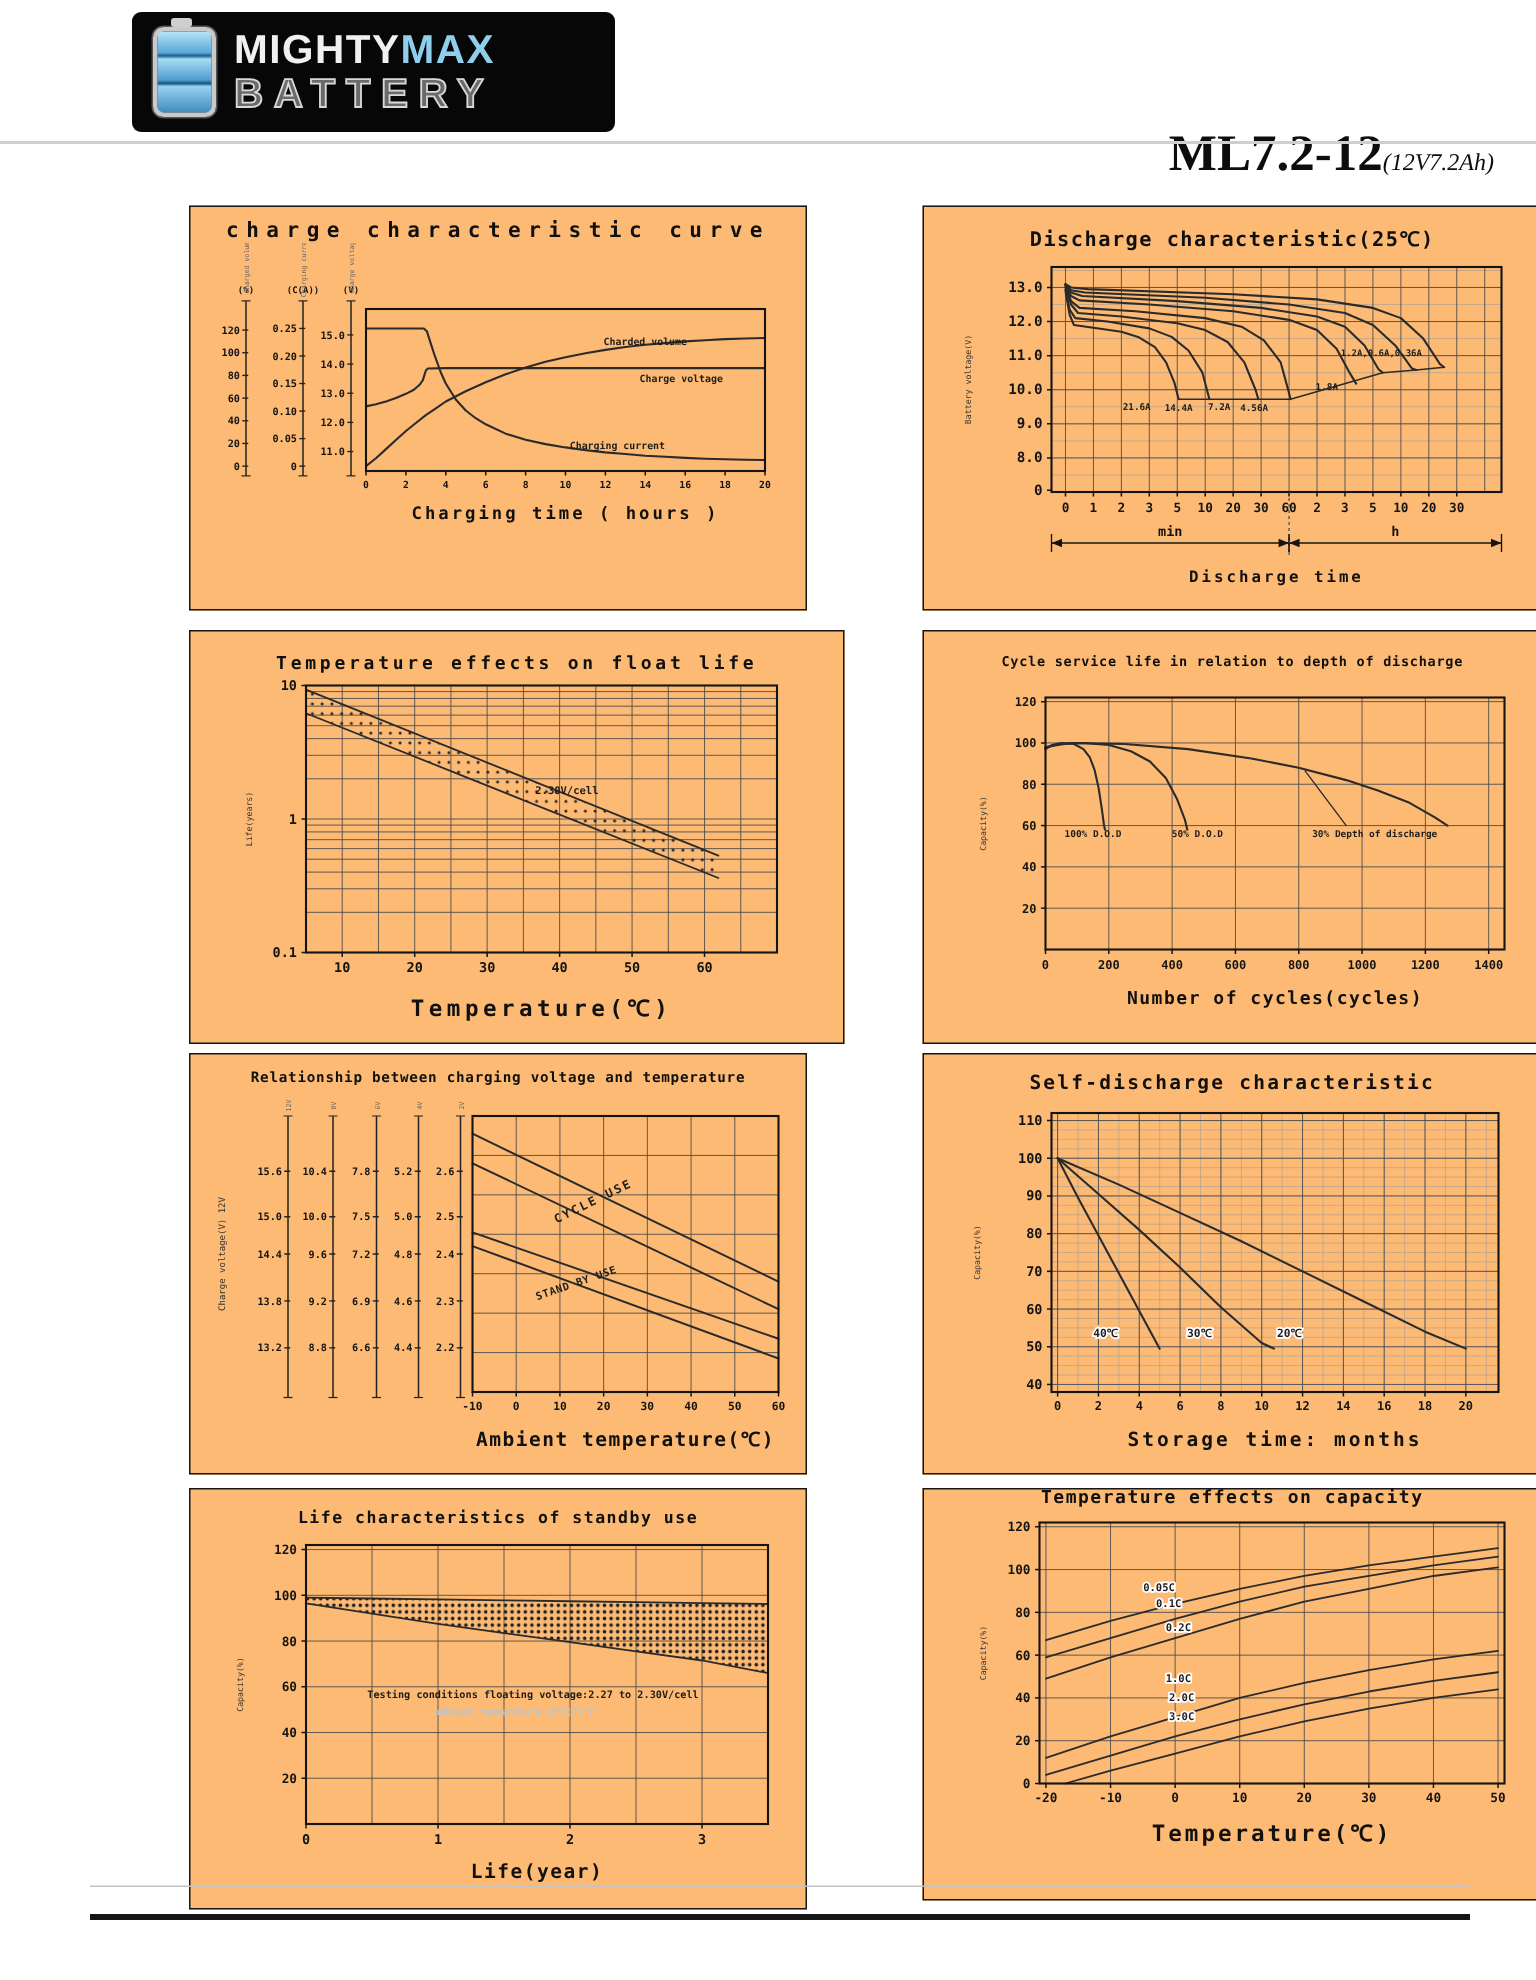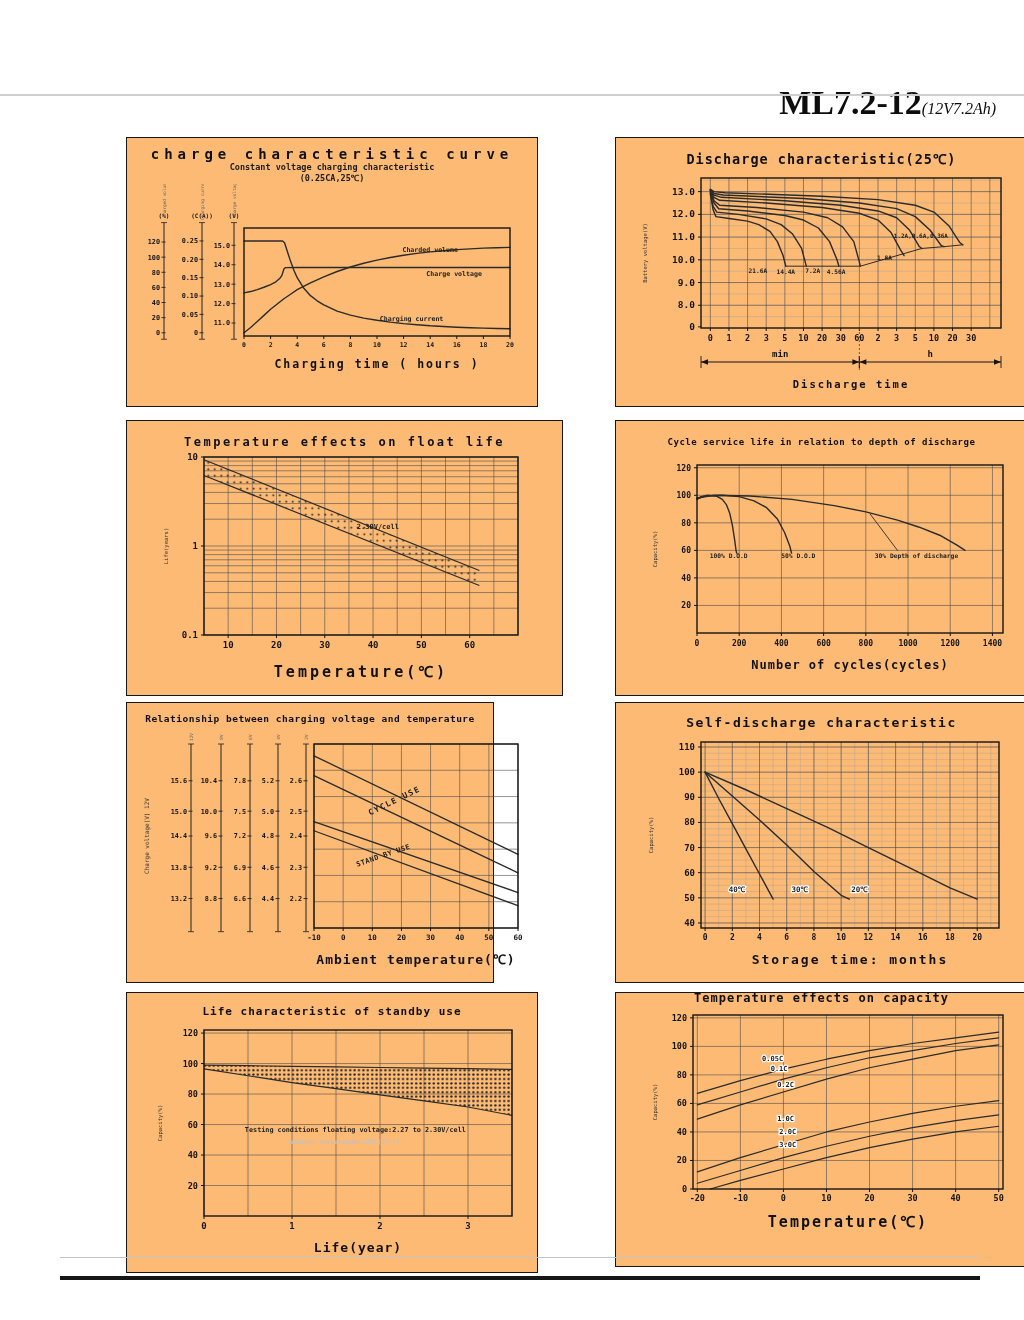--- a/index.html
+++ b/index.html
@@ -19,51 +19,54 @@
   
   .card{position:absolute;border:1.5px solid #161616;background:#fdba74;box-sizing:border-box;text-align:center;}
   .ct{font-weight:bold;color:#101010;}
   .sub{font-size:8.5px;font-weight:bold;line-height:11px;color:#1c1c1c;}
   svg{display:block;margin:0 auto;}
   svg text{font-family:"DejaVu Sans Mono",monospace;}
   #card1{left:86px;top:121px;width:412px;height:270px;}
   #card2{left:575px;top:121px;width:413px;height:270px;}
   #card3{left:86px;top:404px;width:437px;height:276px;}
   #card4{left:575px;top:404px;width:413px;height:276px;}
-  #card5{left:86px;top:686px;width:368px;height:281px;}
+  #card5{left:86px;top:686px;width:412px;height:281px;}
   #card6{left:575px;top:686px;width:413px;height:281px;}
   #card7{left:86px;top:976px;width:412px;height:281px;}
   #card8{left:575px;top:976px;width:413px;height:275px;}
   #card1 .ct{font-size:14px;letter-spacing:5px;margin-top:8px;}
   #card2 .ct{font-size:13.5px;letter-spacing:1px;margin:12px 0 4px 0;}
   #card3 .ct{font-size:12px;letter-spacing:2.5px;margin:14px 0 4px 0;}
   #card4 .ct{font-size:9px;letter-spacing:.5px;margin:16px 0 6px 0;}
   #card5 .ct{font-size:9.5px;letter-spacing:.5px;margin:10px 0 0 0;}
   #card6 .ct{font-size:13px;letter-spacing:1.5px;margin:12px 0 4px 0;}
   #card7 .ct{font-size:11px;letter-spacing:1px;margin:12px 0 6px 0;}
   #card8 .ct{font-size:12px;letter-spacing:1px;margin:-2px 0 2px 0;}
   .rule-thin{position:absolute;left:60px;top:1257px;width:920px;height:1px;background:#c4c4c4;}
   .rule-thick{position:absolute;left:60px;top:1276px;width:920px;height:4px;background:#161616;}
 </style>
 </head>
 <body>
 
 <div class="page">
 
+  <div class="logo">
+    <div class="batt"></div>
+    <div class="brand">
+      <div class="l1"><span class="w">MIGHTY</span><span class="b">MAX</span></div>
+      <div class="l2">BATTERY</div>
+    </div>
+  </div>
   <div class="model">
     <span class="m">ML7.2-12</span><span class="s">(12V7.2Ah)</span>
   </div>
   <div class="hdr-rule"></div>
 
   <figure class="card" id="card1">
     <figcaption class="ct">charge characteristic curve</figcaption>
-    <div class="sub">
-      <div>Constant voltage charging characteristic</div>
-      <div>(0.25CA,25℃)</div>
-    </div>
     <svg viewBox="0 0 409 200" width="409" height="200">
         <polyline points="116,56.959999999999994 154.57,56.959999999999994 156.565,58.79600000000001 158.56,65.0384 161.885,75.32 165.875,86.33599999999998 169.2,93.67999999999999 175.85,104.3288 182.5,111.6728 189.15,116.81360000000001 195.8,120.8528 209.1,127.0952 222.4,131.1344 235.7,134.072 249,136.2752 262.3,138.1112 275.6,139.58 288.9,140.6816 302.2,141.7832 315.5,142.5176 328.8,143.252 342.1,143.8028 355.4,144.17 368.7,144.5372 382,144.7208" fill="none" stroke="#2b2b2b" stroke-width="1.4" stroke-linejoin="round" stroke-linecap="round"></polyline>
         <polyline points="116,108.90799999999999 122.65,107.54720000000002 129.3,105.60319999999999 135.95,103.27040000000001 142.6,100.5488 147.92,97.82720000000002 151.91,94.328 153.905,91.41200000000002 155.9,84.99680000000002 157.23,83.63600000000001 169.2,83.44160000000001 382,83.44160000000001" fill="none" stroke="#2b2b2b" stroke-width="1.4" stroke-linejoin="round" stroke-linecap="round"></polyline>
         <polyline points="116,148.76 122.65,143.468 129.3,137.42 135.95,131.372 142.6,125.324 149.25,120.03200000000001 155.9,114.74000000000001 162.55,110.20400000000001 169.2,105.668 182.5,98.864 195.8,92.816 209.1,87.524 222.4,82.988 235.7,79.208 249,76.184 262.3,73.538 275.6,71.27000000000001 288.9,69.38 302.2,67.868 315.5,66.73400000000001 328.8,65.60000000000001 342.1,64.84400000000001 355.4,64.088 368.7,63.709999999999994 382,63.331999999999994" fill="none" stroke="#2b2b2b" stroke-width="1.4" stroke-linejoin="round" stroke-linecap="round"></polyline>
         <rect x="116" y="44" width="266" height="108" fill="none" stroke="#141414" stroke-width="1.4"></rect>
         <line x1="116" x2="116" y1="152" y2="155" stroke="#141414" stroke-width="1"></line>
         <text x="116" y="163" text-anchor="middle" font-size="6.5" font-weight="bold" fill="#141414">0</text>
         <line x1="142.6" x2="142.6" y1="152" y2="155" stroke="#141414" stroke-width="1"></line>
         <text x="142.6" y="163" text-anchor="middle" font-size="6.5" font-weight="bold" fill="#141414">2</text>
         <line x1="169.2" x2="169.2" y1="152" y2="155" stroke="#141414" stroke-width="1"></line>
@@ -618,21 +621,21 @@
         <text x="78" y="16.027027027027003" text-anchor="end" font-size="9" font-weight="bold" fill="#141414">110</text>
         <text x="120.0593607305936" y="157.55405405405406" text-anchor="middle" font-size="7.5" font-weight="bold" fill="#1d1d1d" stroke="#fff" stroke-width="2.4" paint-order="stroke">40℃</text>
         <text x="182.65296803652967" y="157.55405405405406" text-anchor="middle" font-size="7.5" font-weight="bold" fill="#1d1d1d" stroke="#fff" stroke-width="2.4" paint-order="stroke">30℃</text>
         <text x="242.52511415525112" y="157.55405405405406" text-anchor="middle" font-size="7.5" font-weight="bold" fill="#1d1d1d" stroke="#fff" stroke-width="2.4" paint-order="stroke">20℃</text>
         <text x="233" y="230" text-anchor="middle" font-size="13" font-weight="bold" letter-spacing="2" fill="#111">Storage time: months</text>
         <text x="36" y="101" text-anchor="middle" font-size="5.5" fill="#333" transform="rotate(-90 36 101)">Capacity(%)</text>
       </svg>
   </figure>
 
   <figure class="card" id="card7">
-    <figcaption class="ct">Life characteristic of standby use</figcaption>
+    <figcaption class="ct">Life characteristics of standby use</figcaption>
     <svg viewBox="0 0 409 248" width="409" height="248">
         <line x1="76" x2="76" y1="6" y2="192" stroke="#4d4d4d" stroke-width="0.6"></line>
         <line x1="120" x2="120" y1="6" y2="192" stroke="#4d4d4d" stroke-width="0.6"></line>
         <line x1="164" x2="164" y1="6" y2="192" stroke="#4d4d4d" stroke-width="0.6"></line>
         <line x1="208" x2="208" y1="6" y2="192" stroke="#4d4d4d" stroke-width="0.6"></line>
         <line x1="252" x2="252" y1="6" y2="192" stroke="#4d4d4d" stroke-width="0.6"></line>
         <line x1="296" x2="296" y1="6" y2="192" stroke="#4d4d4d" stroke-width="0.6"></line>
         <line x1="340" x2="340" y1="6" y2="192" stroke="#4d4d4d" stroke-width="0.6"></line>
         <line x1="384" x2="384" y1="6" y2="192" stroke="#4d4d4d" stroke-width="0.6"></line>
         <line x1="76" x2="384" y1="161.5081967213115" y2="161.5081967213115" stroke="#4d4d4d" stroke-width="0.6"></line>

